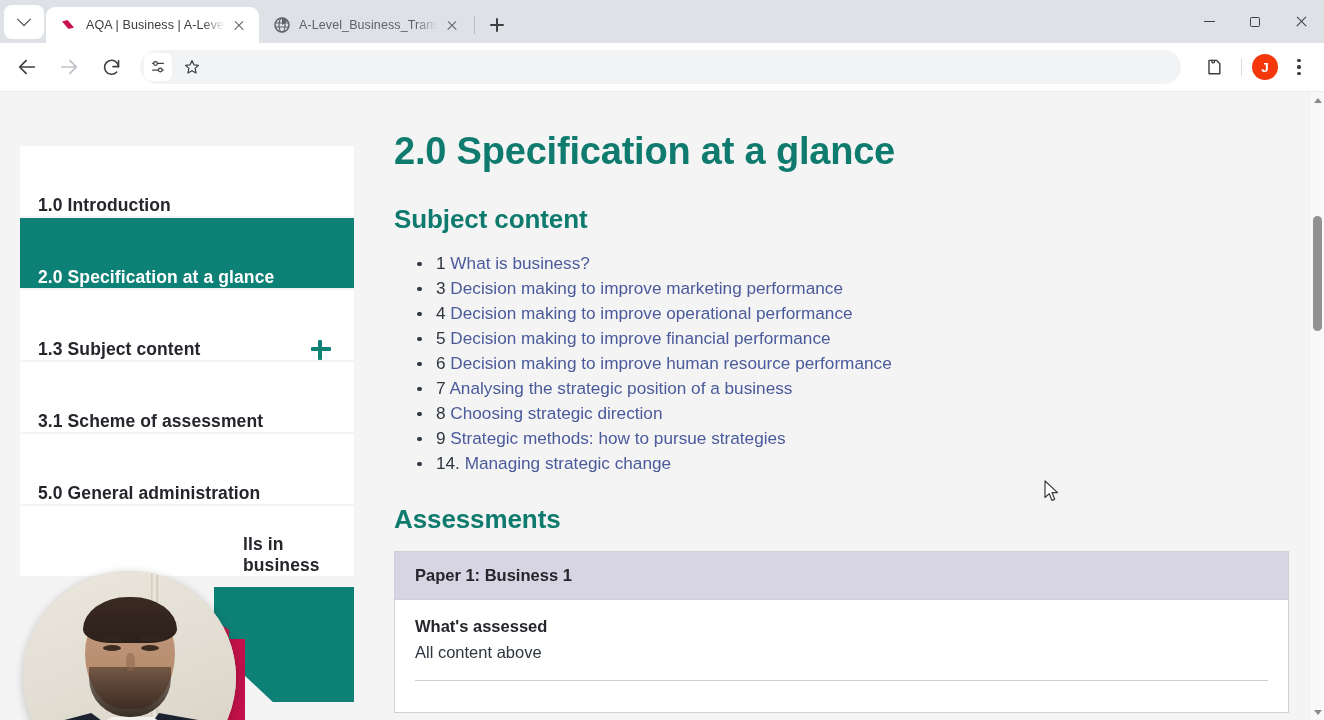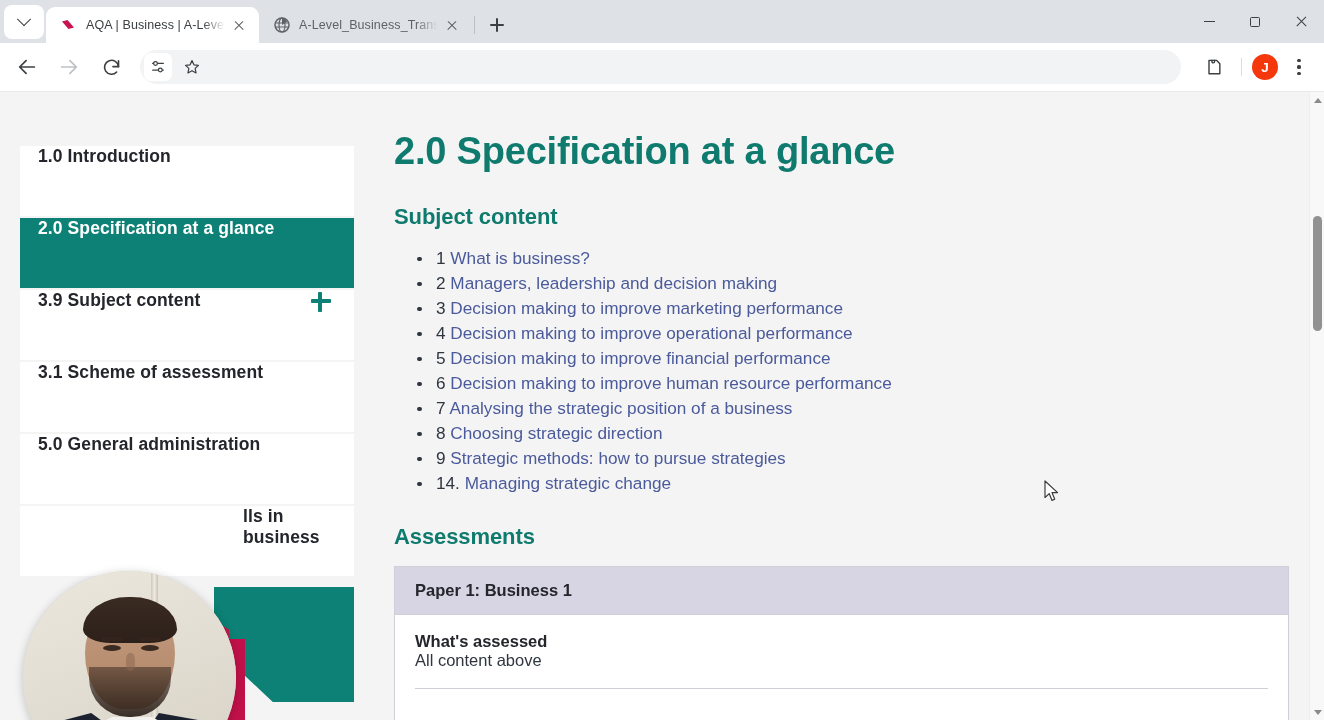--- a/index.html
+++ b/index.html
@@ -110,39 +110,39 @@
   }
   .page {
     position:absolute; left:0; top:0; width: 1310px; height: 628px;
     background:#f4f4f4;
   }
 
   
   .sidenav { position:absolute; left: 20px; top: 54px; width: 334px; }
   .nav-item {
     background: #ffffff; height: 70px; margin-bottom: 2px;
-    display: flex; align-items: flex-start; justify-content: space-between;
+    display: flex; align-items: flex-end; justify-content: space-between;
     padding: 0 22px 0 18px;
     font-size: 17.5px; font-weight: 700; color: #24262b;
     letter-spacing: .1px;
   }
   .nav-item.active { background: #0d8175; color: #ffffff; }
   .plus { width: 22px; height: 22px; position: relative; flex: 0 0 auto; }
   .plus:before, .plus:after { content:""; position:absolute; background:#0d8175; border-radius:1px; }
   .plus:before { left:1px; top:9.4px; width:20px; height:3.2px; }
   .plus:after  { left:8.4px; top:2px; width:3.2px; height:20px; }
 
   
   .main { position:absolute; left: 394px; top: 38px; width: 895px; }
   h1.page-title {
     font-size: 38px; color: #0f7a6e; font-weight: 700; letter-spacing: -.2px;
     line-height: 1.15; margin-bottom: 30px;
   }
   h2.sec {
-    font-size: 22px; color: #0f7a6e; font-weight: 700; margin-bottom: 16px;
+    font-size: 26px; color: #0f7a6e; font-weight: 700; margin-bottom: 16px;
     letter-spacing: -.1px;
   }
   ul.contents { list-style: none; margin: 0 0 0 18px; }
   ul.contents li {
     position: relative; padding-left: 24px;
     font-size: 17.2px; line-height: 25px; color: #2f3640; margin-bottom: 0;
     height: 25px;
   }
   ul.contents li:before {
     content:""; position:absolute; left: 5px; top: 11px;
@@ -152,21 +152,21 @@
   .num { color: #2f3640; }
 
   h2.assess { margin-top: 28px; margin-bottom: 16px; }
 
   .paper { border: 1px solid #cfcfd8; background:#fff; }
   .paper-head {
     background: #d7d4e4; padding: 14px 20px;
     font-size: 16.5px; font-weight: 700; color: #24262b;
   }
   .paper-body { padding: 17px 20px 22px 20px; border-top: 1px solid #cfcfd8;}
-  .paper-body .lbl { font-size: 16.5px; font-weight: 700; color: #24262b; }
+  .paper-body .lbl { font-size: 16.5px; font-weight: 700; color: #24262b; margin-bottom: 7px; }
   .paper-body .val { font-size: 16.5px; color: #2f3640; }
   .paper-next { height: 10px; border-top: 1px solid #cfcfd8; margin-top: 18px; }
 
   
   .gfx { position: absolute; left: 118px; top: 495px; width: 250px; height: 133px; overflow:hidden; }
   .gfx .teal {
     position:absolute; left: 96px; top: 0px; width: 140px; height: 115px; background:#0d8175;
     clip-path: polygon(0 0, 100% 0, 100% 100%, 42% 100%, 0 52%);
   }
   .gfx .crimson-arrow {
@@ -334,21 +334,21 @@
     <div class="page">
 
       <nav class="sidenav">
         <div class="nav-item">
           <span>1.0 Introduction</span>
         </div>
         <div class="nav-item active">
           <span>2.0 Specification at a glance</span>
         </div>
         <div class="nav-item">
-          <span>3.9 Subject content</span>
+          <span>1.3 Subject content</span>
           <span class="plus"></span>
         </div>
         <div class="nav-item">
           <span>3.1 Scheme of assessment</span>
         </div>
         <div class="nav-item">
           <span>5.0 General administration</span>
         </div>
         <div class="nav-item">
           <span style="padding-left:205px">lls in business</span>
@@ -356,22 +356,20 @@
       </nav>
 
       <main class="main">
         <h1 class="page-title">2.0 Specification at a glance</h1>
 
         <h2 class="sec">Subject content</h2>
 
         <ul class="contents">
           <li><span class="num">1</span>
             <a href="#">What is business?</a></li>
-          <li><span class="num">2</span>
-            <a href="#">Managers, leadership and decision making</a></li>
           <li><span class="num">3</span>
             <a href="#">Decision making to improve marketing performance</a></li>
           <li><span class="num">4</span>
             <a href="#">Decision making to improve operational performance</a></li>
           <li><span class="num">5</span>
             <a href="#">Decision making to improve financial performance</a></li>
           <li><span class="num">6</span>
             <a href="#">Decision making to improve human resource performance</a></li>
           <li><span class="num">7</span>
             <a href="#">Analysing the strategic position of a business</a></li>

